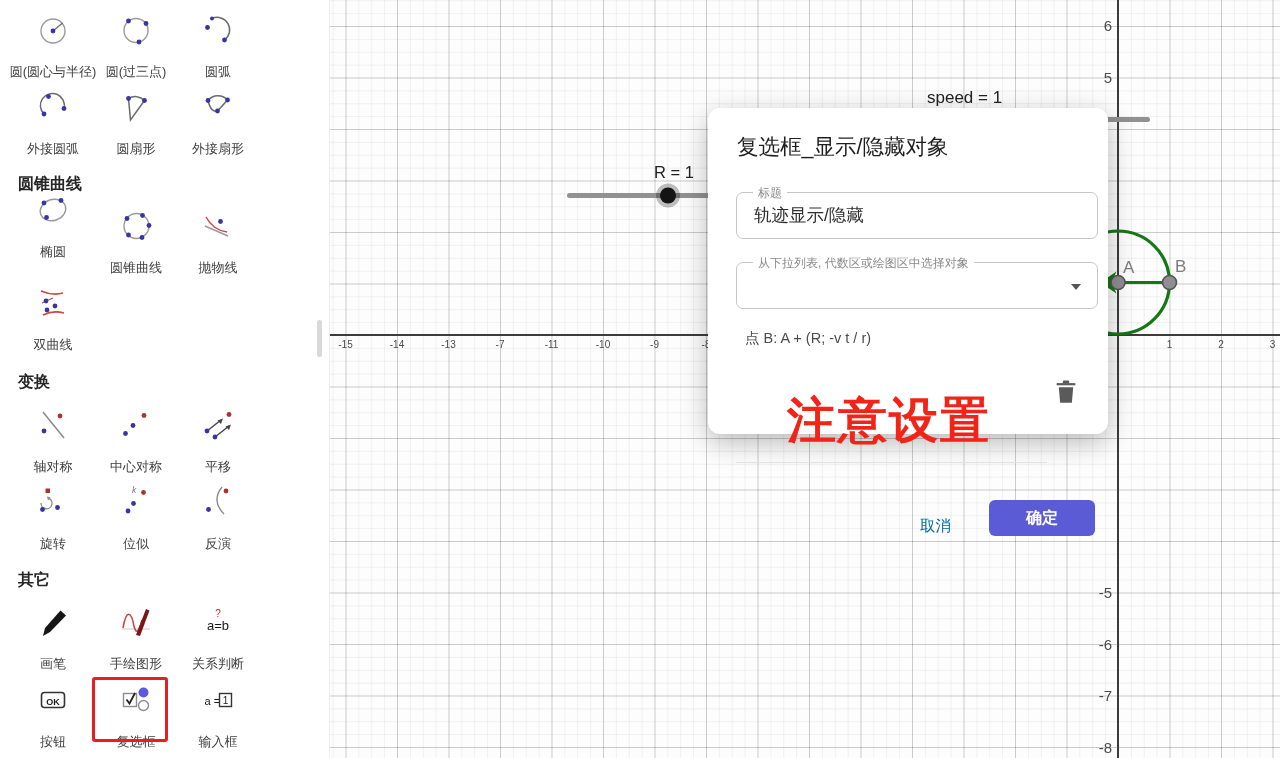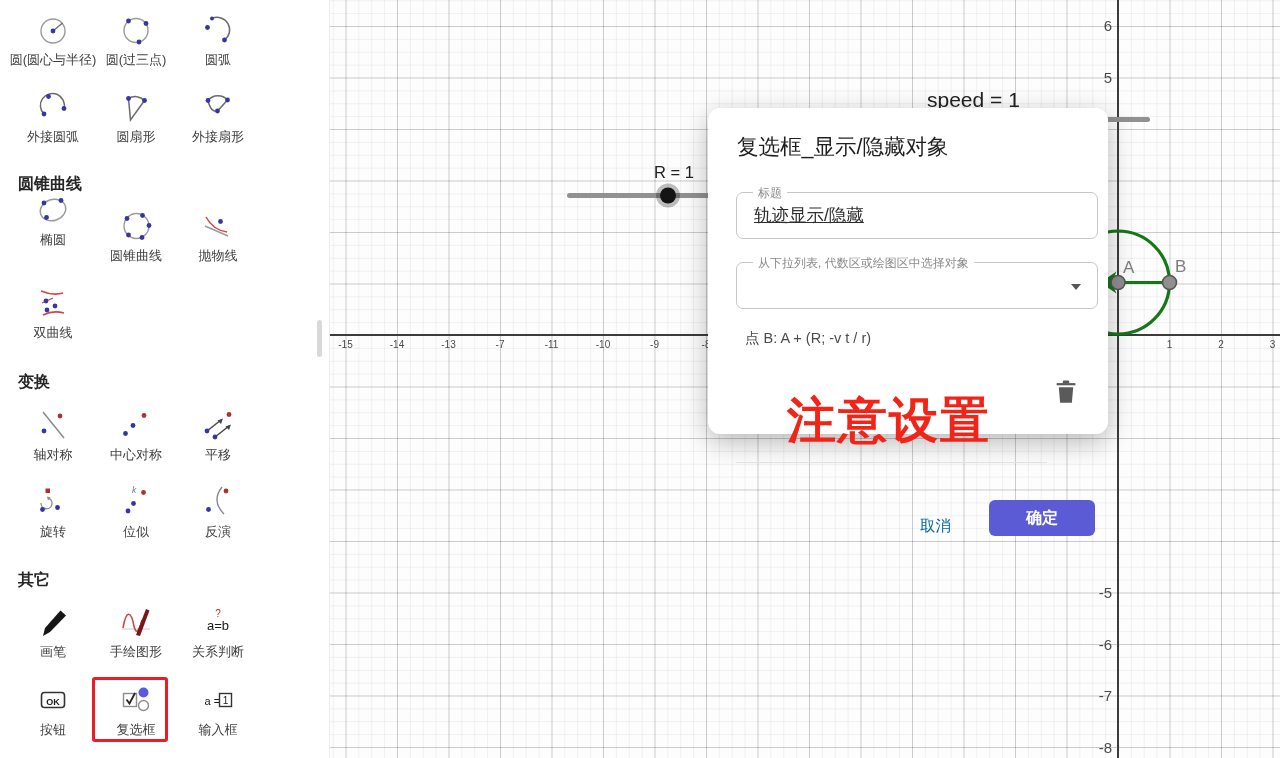--- a/index.html
+++ b/index.html
@@ -3,21 +3,21 @@
 <meta charset="utf-8">
 <style>
   * { margin:0; padding:0; box-sizing:border-box; }
   html,body { width:1280px; height:758px; overflow:hidden; background:#fff;
               font-family:"Liberation Sans","DejaVu Sans",sans-serif; }
 
   
   #sidebar { position:absolute; left:0; top:0; width:330px; height:758px; background:#fff; z-index:3; border-right:1px solid #ececec; }
   .tool-item { position:absolute; width:100px; text-align:center; cursor:pointer; }
   .tool-item svg { display:block; margin:0 auto; }
-  .tool-label { display:block; margin-top:2px; font-size:13px; color:#3f3f3f; line-height:15px; }
+  .tool-label { display:block; margin-top:14px; font-size:13px; color:#3f3f3f; line-height:15px; }
   .section-title { position:absolute; left:18px; font-size:16px; font-weight:600; color:#262626; }
   #scroll-thumb { position:absolute; left:317px; top:320px; width:5px; height:37px; background:#d9d9d9; border-radius:3px; }
   #highlight-box { position:absolute; left:92px; top:677px; width:76px; height:65px; border:3px solid #ec1c24; border-radius:3px; z-index:4; pointer-events:none; }
 
   
   #graph { position:absolute; left:330px; top:0; width:950px; height:758px; background-color:#fdfdfd;
     background-image:
       linear-gradient(to right, rgba(0,0,0,0.05) 1px, transparent 1px),
       linear-gradient(to bottom, rgba(0,0,0,0.05) 1px, transparent 1px),
       linear-gradient(to right, rgba(0,0,0,0.155) 1px, transparent 1px),
@@ -31,21 +31,21 @@
   #overlay { position:absolute; left:0; top:0; width:1280px; height:758px; z-index:1; }
   .slider-track { position:absolute; background:#919191; border-radius:2.5px; z-index:1; }
   .slider-label { position:absolute; z-index:1; color:#222; }
 
   
   #dialog { position:absolute; left:708px; top:108px; width:400px; height:326px; background:#fff;
             border-radius:12px; box-shadow:0 8px 28px rgba(0,0,0,0.28); z-index:10; }
   #dialog-title { position:absolute; left:29px; top:24px; font-size:21.5px; color:#1e1e1e; }
   .mat-field { position:absolute; left:28px; width:362px; height:47px; border:1px solid #c6c6c6; border-radius:7px; background:#fff; }
   .mat-label { position:absolute; left:16px; top:-8px; background:#fff; padding:0 5px; font-size:12px; color:#8a8a8a; white-space:nowrap; }
-  .mat-value { position:absolute; left:17px; top:0; line-height:45px; font-size:17.5px; color:#2e2e2e;text-decoration:underline; }
+  .mat-value { position:absolute; left:17px; top:0; line-height:45px; font-size:17.5px; color:#2e2e2e; }
   #dd-caret { position:absolute; right:16px; top:21px; width:0; height:0; border-left:5.5px solid transparent; border-right:5.5px solid transparent; border-top:6px solid #555; }
   #selected-object { position:absolute; left:37px; top:221px; font-size:14.5px; color:#4c4c4c; }
   #trash-btn { position:absolute; left:347px; top:272px; width:22px; height:24px; cursor:pointer; }
   #annotation { position:absolute; left:70px; top:286px; width:222px; text-align:center; font-size:49px; font-weight:600; color:#f12417; letter-spacing:2px; line-height:1.1; }
   #dlg-divider { position:absolute; left:28px; top:354px; width:311px; height:1px; background:#e2e2e2; }
   #cancel-btn { position:absolute; left:198px; top:402px; padding:6px 14px; font-size:15.5px; color:#0369a1; background:none; border:none; cursor:pointer; }
   #ok-btn { position:absolute; left:281px; top:392px; width:106px; height:36px; border:none; border-radius:6px; background:#5c5bd6; color:#fff; font-size:16px; font-weight:600; cursor:pointer; }
 </style>
 </head>
 <body>
@@ -67,21 +67,21 @@
 <span class="tick" style="left:1221px;   top:339px">2</span>
 <span class="tick" style="left:1272.5px; top:339px">3</span>
 
 <span class="tick-y" style="left:1084px; top:17px">6</span>
 <span class="tick-y" style="left:1084px; top:69px">5</span>
 <span class="tick-y" style="left:1084px; top:584px">-5</span>
 <span class="tick-y" style="left:1084px; top:636px">-6</span>
 <span class="tick-y" style="left:1084px; top:687px">-7</span>
 <span class="tick-y" style="left:1084px; top:739px">-8</span>
 
-<span class="slider-label" style="left:927px; top:88px; font-size:21px;">speed = 1</span>
+<span class="slider-label" style="left:927px; top:88px; font-size:17px;">speed = 1</span>
 <div class="slider-track" style="left:770px; top:117px; width:380px; height:5px;"></div>
 <span class="slider-label" style="left:654px; top:163px; font-size:16.5px;">R = 1</span>
 <div class="slider-track" style="left:567px; top:193px; width:331px; height:5px;"></div>
 
 <svg id="overlay" viewBox="0 0 1280 758">
   <circle cx="1118" cy="282.5" r="51.5" fill="none" stroke="#147814" stroke-width="3.2"></circle>
   <line x1="1118" y1="282.5" x2="1169.5" y2="282.5" stroke="#147814" stroke-width="3.2"></line>
   <polygon points="1100,282.5 1116.5,271.5 1111.5,282.5 1116.5,293.5" fill="#147814"></polygon>
   <circle cx="668" cy="195.5" r="12" fill="rgba(0,0,0,0.25)"></circle>
   <circle cx="668" cy="195.5" r="8" fill="#141414"></circle>

